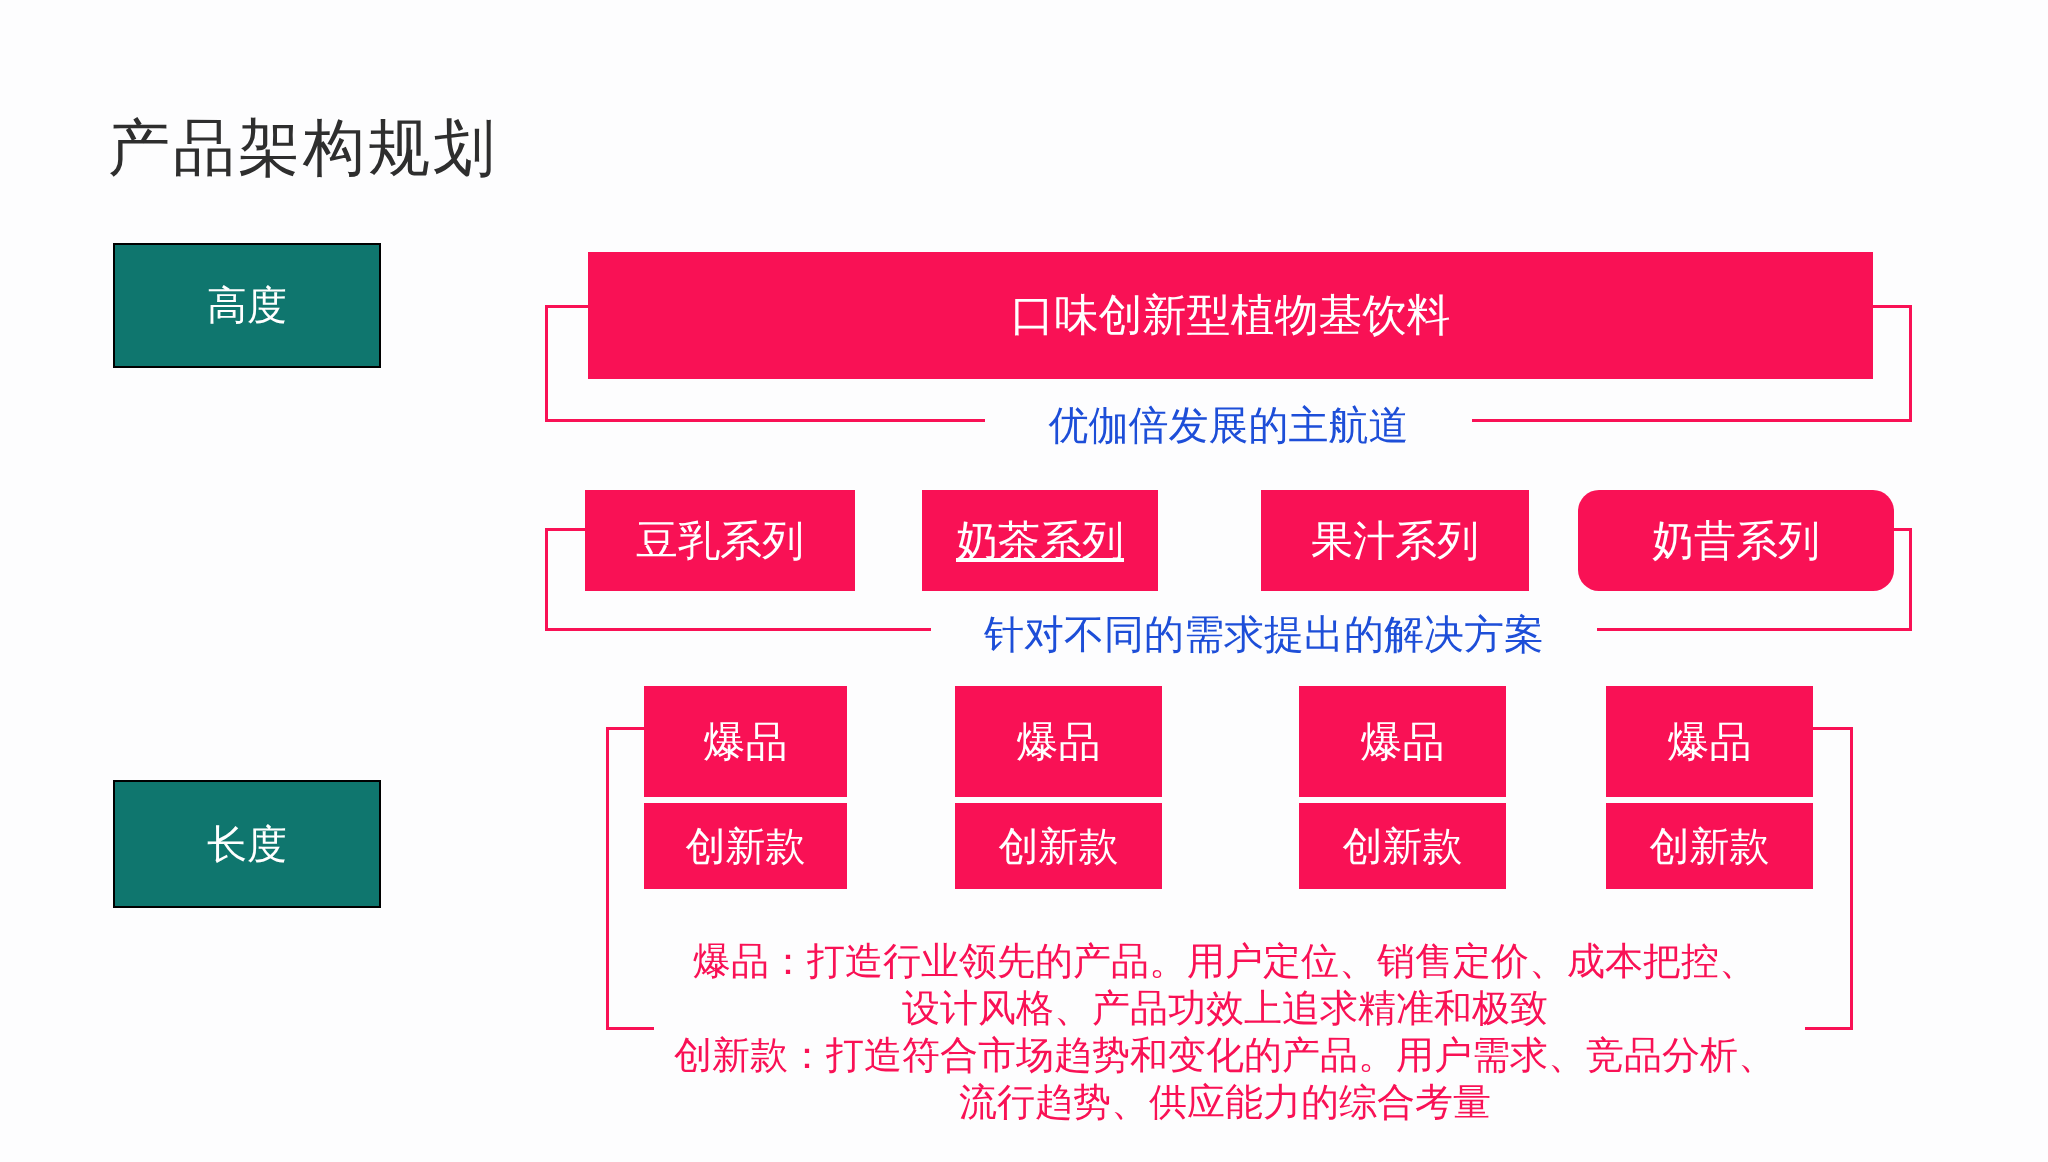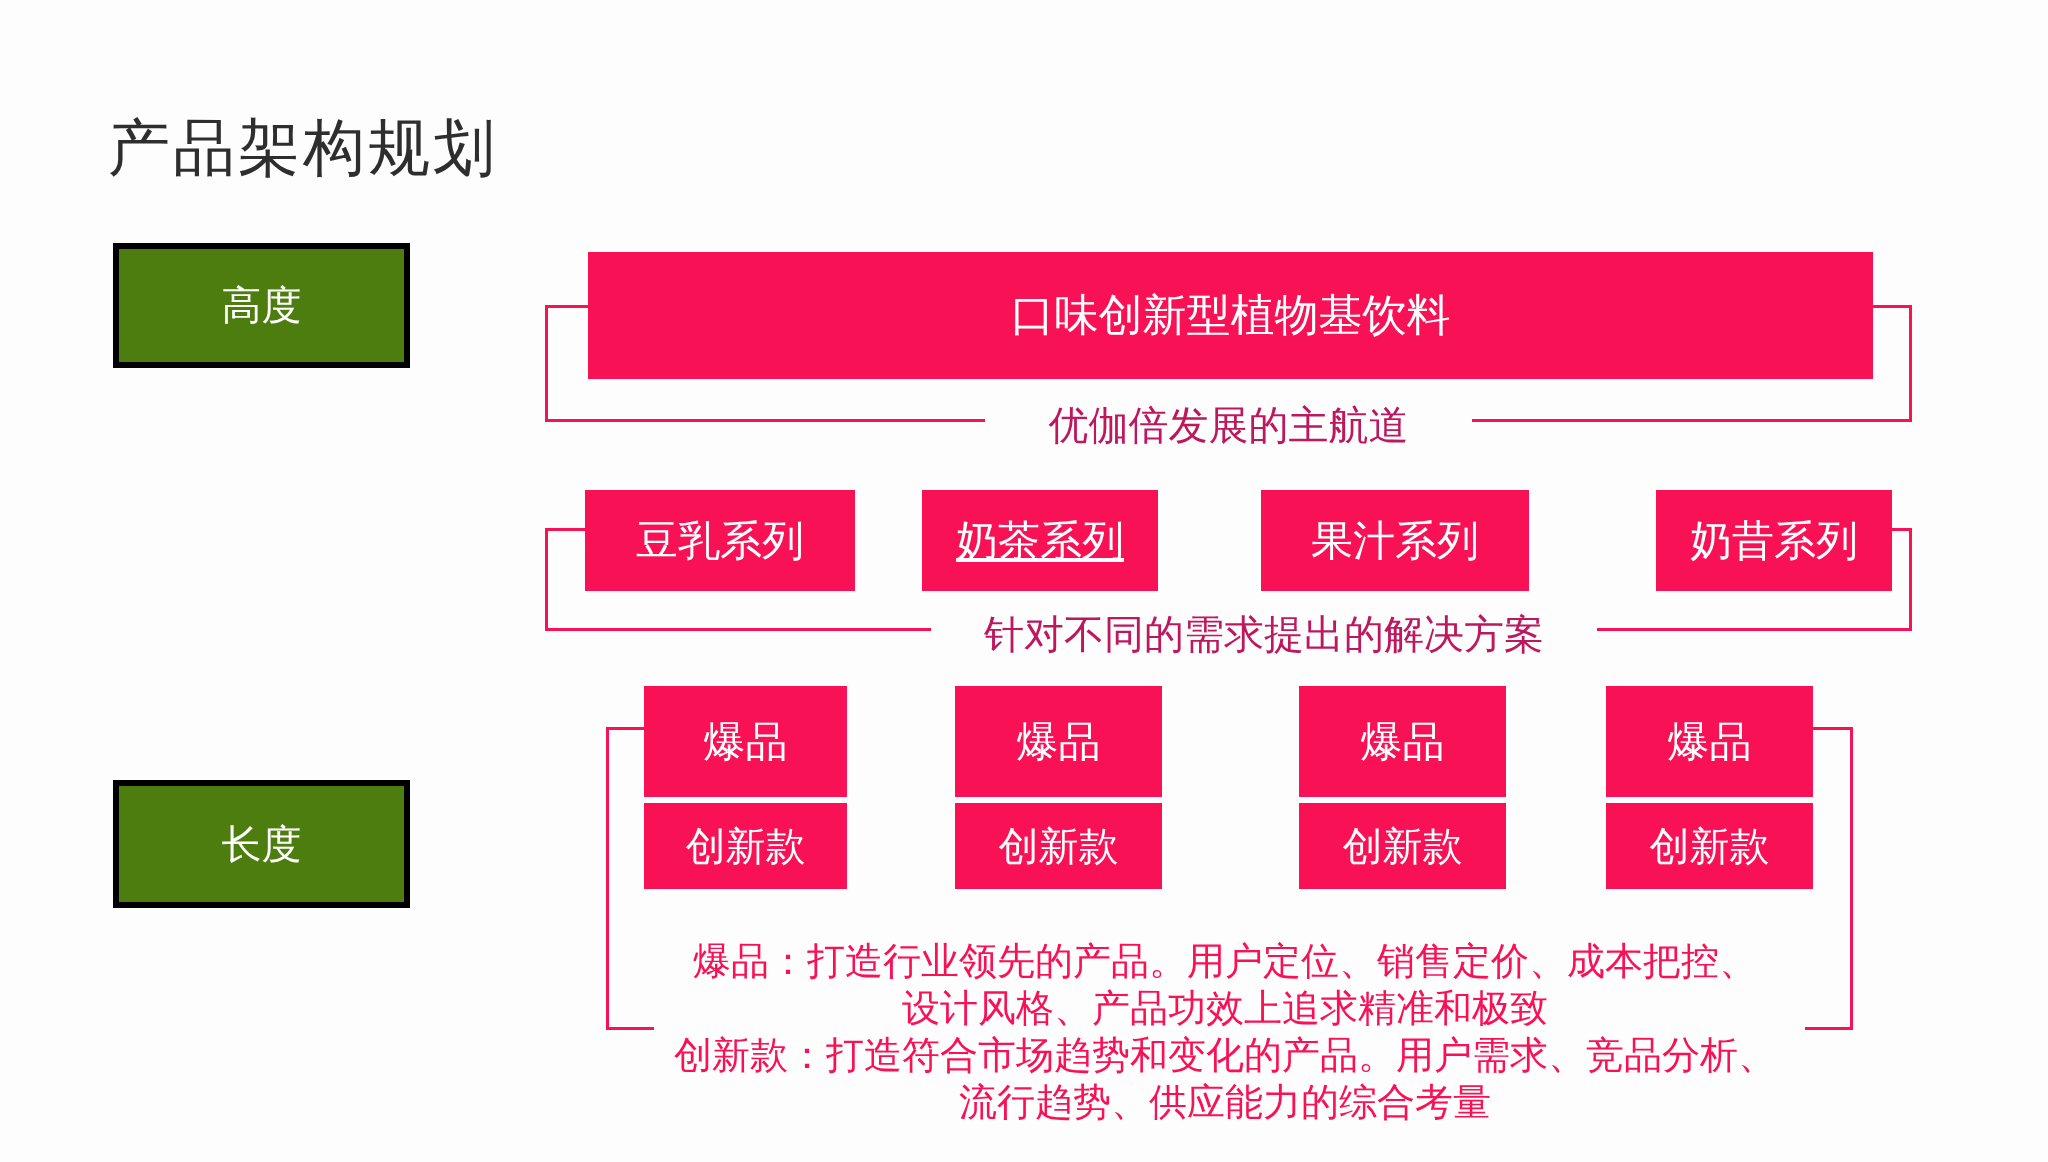--- a/index.html
+++ b/index.html
@@ -22,24 +22,24 @@
     font-size: 62px;
     line-height: 72px;
     font-weight: normal;
     letter-spacing: 3px;
     color: #2e2e2e;
     white-space: nowrap;
   }
   .dim-box {
     position: absolute;
     left: 113px;
-    width: 297px;
+    width: 268px;
     box-sizing: border-box;
-    background: #4d7c0f;
-    border: 6px solid #000000;
+    background: #0f766e;
+    border: 2px solid #000000;
     display: flex;
     align-items: center;
     justify-content: center;
     color: #ffffff;
     font-size: 40px;
     white-space: nowrap;
   }
   .pink-box {
     position: absolute;
     background: #f91155;
@@ -53,21 +53,21 @@
   .top-box { left: 588px; top: 243px; width: 1285px; height: 127px; font-size: 44px; }
   .series-box { top: 481px; height: 101px; font-size: 42px; }
   .hot-box { top: 677px; height: 111px; font-size: 42px; }
   .inno-box { top: 794px; height: 86px; font-size: 40px; }
   .line {
     position: absolute;
     background: #f91155;
   }
   .caption {
     position: absolute;
-    color: #be185d;
+    color: #1d4ed8;
     font-size: 40px;
     text-align: center;
     white-space: nowrap;
   }
   .footnote {
     position: absolute;
     left: 560px;
     top: 938px;
     width: 1330px;
     color: #f91155;
@@ -93,21 +93,21 @@
   <div class="line" style="left:545px;top:305px;width:3px;height:117px;"></div>
   <div class="line" style="left:545px;top:419px;width:440px;height:3px;"></div>
   <div class="line" style="left:1472px;top:419px;width:440px;height:3px;"></div>
   <div class="line" style="left:1909px;top:305px;width:3px;height:117px;"></div>
   <div class="line" style="left:1873px;top:305px;width:39px;height:3px;"></div>
   <div class="caption" style="left:545px;top:398px;width:1367px;">优伽倍发展的主航道</div>
 
   <div class="pink-box series-box" style="left:585px;width:270px;font-family:Liberation Serif, serif;">豆乳系列</div>
   <div class="pink-box series-box" style="left:922px;width:236px;text-decoration:underline;">奶茶系列</div>
   <div class="pink-box series-box" style="left:1261px;width:268px;">果汁系列</div>
-  <div class="pink-box series-box" style="left:1656px;width:236px;">奶昔系列</div>
+  <div class="pink-box series-box" style="left:1578px;width:316px;border-radius:21px;">奶昔系列</div>
 
   <div class="line" style="left:545px;top:528px;width:40px;height:3px;"></div>
   <div class="line" style="left:545px;top:528px;width:3px;height:103px;"></div>
   <div class="line" style="left:545px;top:628px;width:386px;height:3px;"></div>
   <div class="line" style="left:1597px;top:628px;width:314px;height:3px;"></div>
   <div class="line" style="left:1909px;top:528px;width:3px;height:103px;"></div>
   <div class="line" style="left:1868px;top:528px;width:44px;height:3px;"></div>
   <div class="caption" style="left:931px;top:607px;width:666px;">针对不同的需求提出的解决方案</div>
 
   <div class="pink-box hot-box" style="left:644px;width:203px;">爆品</div>

